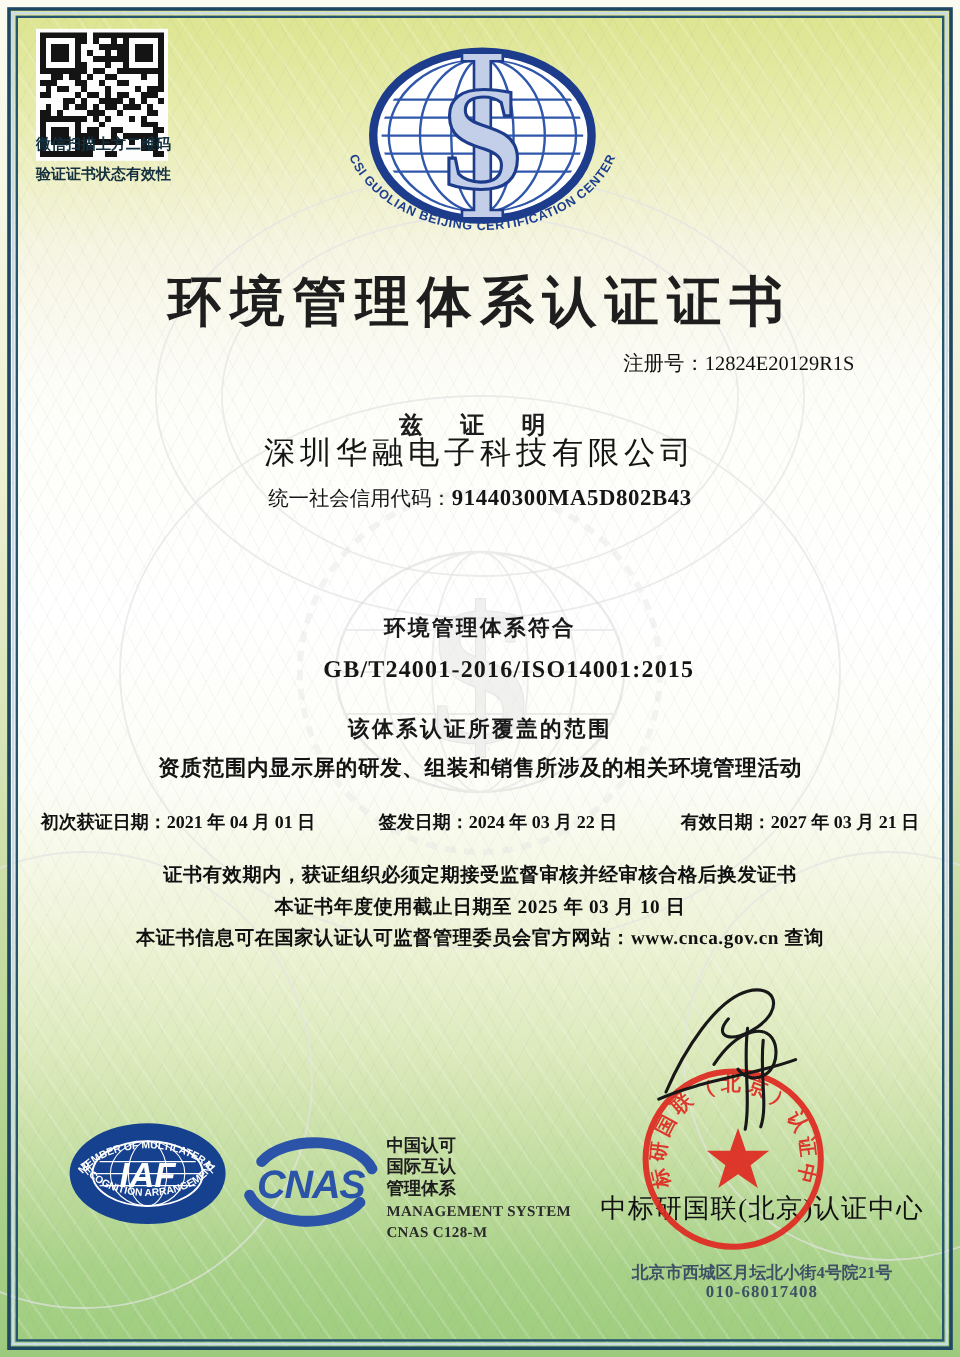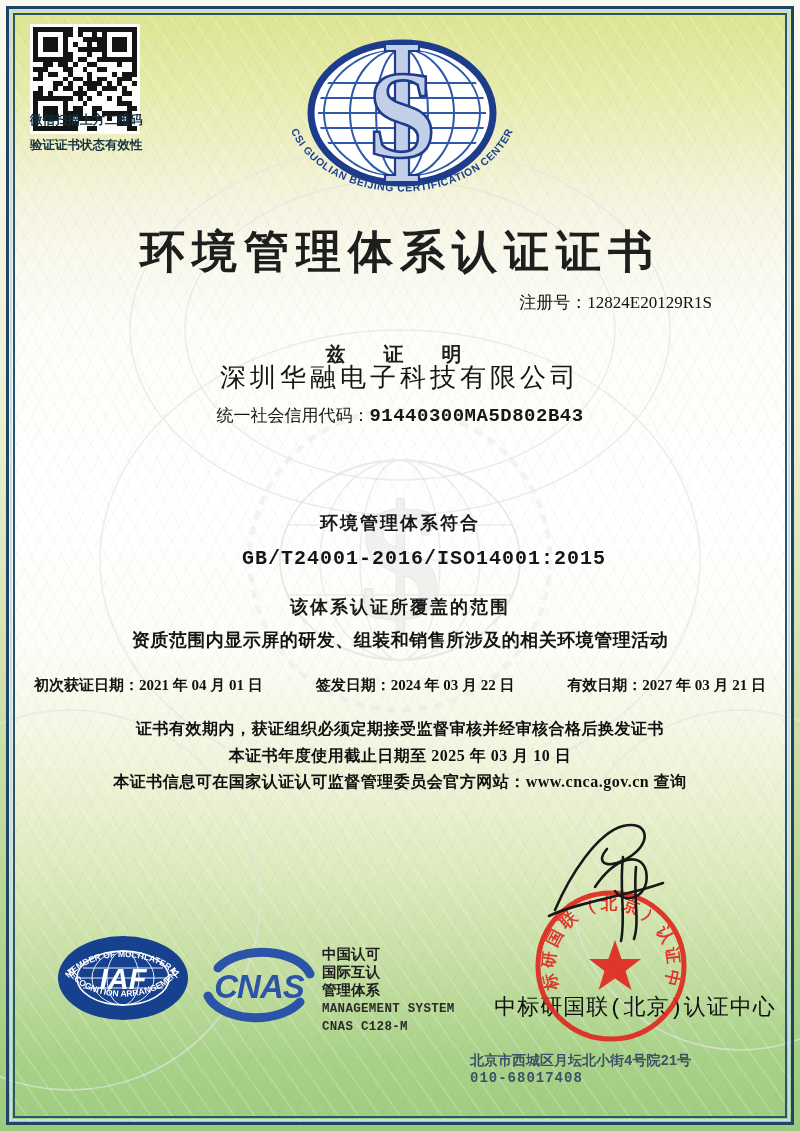--- a/index.html
+++ b/index.html
@@ -12,21 +12,21 @@
       repeating-linear-gradient(62deg, rgba(120,140,130,0.055) 0 1px, transparent 1px 13px),
       repeating-linear-gradient(-62deg, rgba(120,140,130,0.055) 0 1px, transparent 1px 13px),
       repeating-linear-gradient(55deg, rgba(255,255,255,0.16) 0 2px, transparent 2px 17px),
       linear-gradient(180deg,#dce58f 0%,#e8ecae 8%,#f6f5e3 18%,#fdfdf8 28%,#ffffff 45%,#fcfdf6 58%,#f0f4da 68%,#ddeabc 78%,#c2dda0 87%,#a9d289 94%,#9fcd7f 100%);}
   .frame-outer{position:absolute;inset:6px;border:3px solid #1f4763;pointer-events:none;z-index:5;}
   .frame-mid{position:absolute;inset:10px;border:2px solid #cadce9;pointer-events:none;z-index:5;}
   .frame-inner{position:absolute;inset:13px;border:2px solid #27566f;pointer-events:none;z-index:5;}
   .decor{position:absolute;left:0;top:0;z-index:1;}
   .abs{position:absolute;z-index:3;}
   .center{left:0;width:100%;text-align:center;}
-  .hei{font-family:Liberation Mono, monospace;}
+  .hei{font-family:Liberation Serif, serif;}
   .song{font-family:"Liberation Serif",serif;}
 
   .qr-wrap{left:30px;top:24px;width:110px;height:110px;background:#fdfdfd;padding:3px;box-sizing:border-box;}
   .qr-wrap svg{width:100%;height:100%;display:block;}
   .qr-cap{left:30px;width:180px;font-size:12.5px;color:#14303f;font-weight:600;}
   .qr-cap1{top:112px;}
   .qr-cap2{top:137px;}
 
   .logo-wrap{left:278px;top:36px;width:248px;height:176px;}
 
@@ -53,21 +53,21 @@
 
   .sig-wrap{left:535px;top:815px;width:150px;height:140px;z-index:4;}
   .stamp-wrap{left:523px;top:878px;width:176px;height:176px;z-index:3;}
   .authority-name{left:470px;width:330px;top:992px;text-align:center;font-size:22px;
     color:#101010;font-weight:500;letter-spacing:1px;z-index:2;}
   .iaf-wrap{left:56px;top:934px;width:134px;height:88px;}
   .cnas-wrap{left:202px;top:940px;width:114px;height:90px;}
   .cnas-text{left:322px;top:946px;line-height:18px;color:#1d1d1d;}
   .cnas-text .zh{font-size:14.5px;font-weight:700;}
   .cnas-text .en{font-size:12.5px;font-weight:700;color:#2a2a2a;letter-spacing:0.3px;}
-  .authority-addr{left:470px;width:330px;font-size:14px;font-weight:700;color:#3d5065;}
+  .authority-addr{left:470px;width:330px;text-align:center;font-size:14px;font-weight:700;color:#3d5065;}
   .authority-addr1{top:1052px;}
   .authority-addr2{top:1070px;letter-spacing:1px;}
 </style>
 </head>
 <body>
 
 <div class="page">
   <div class="inner-bg"></div>
 
   <svg class="decor" width="800" height="1131">

